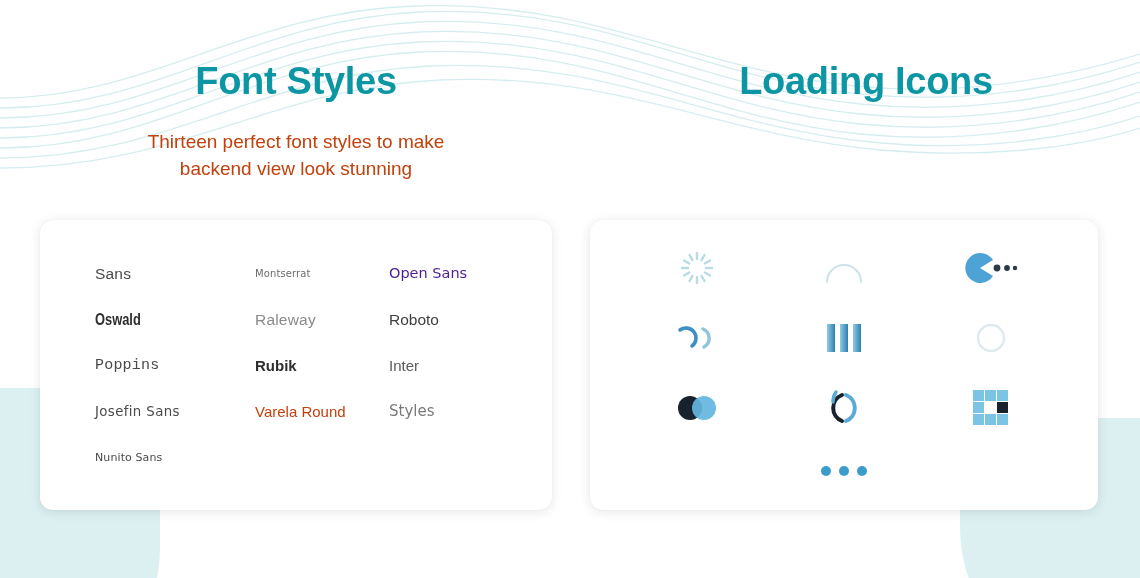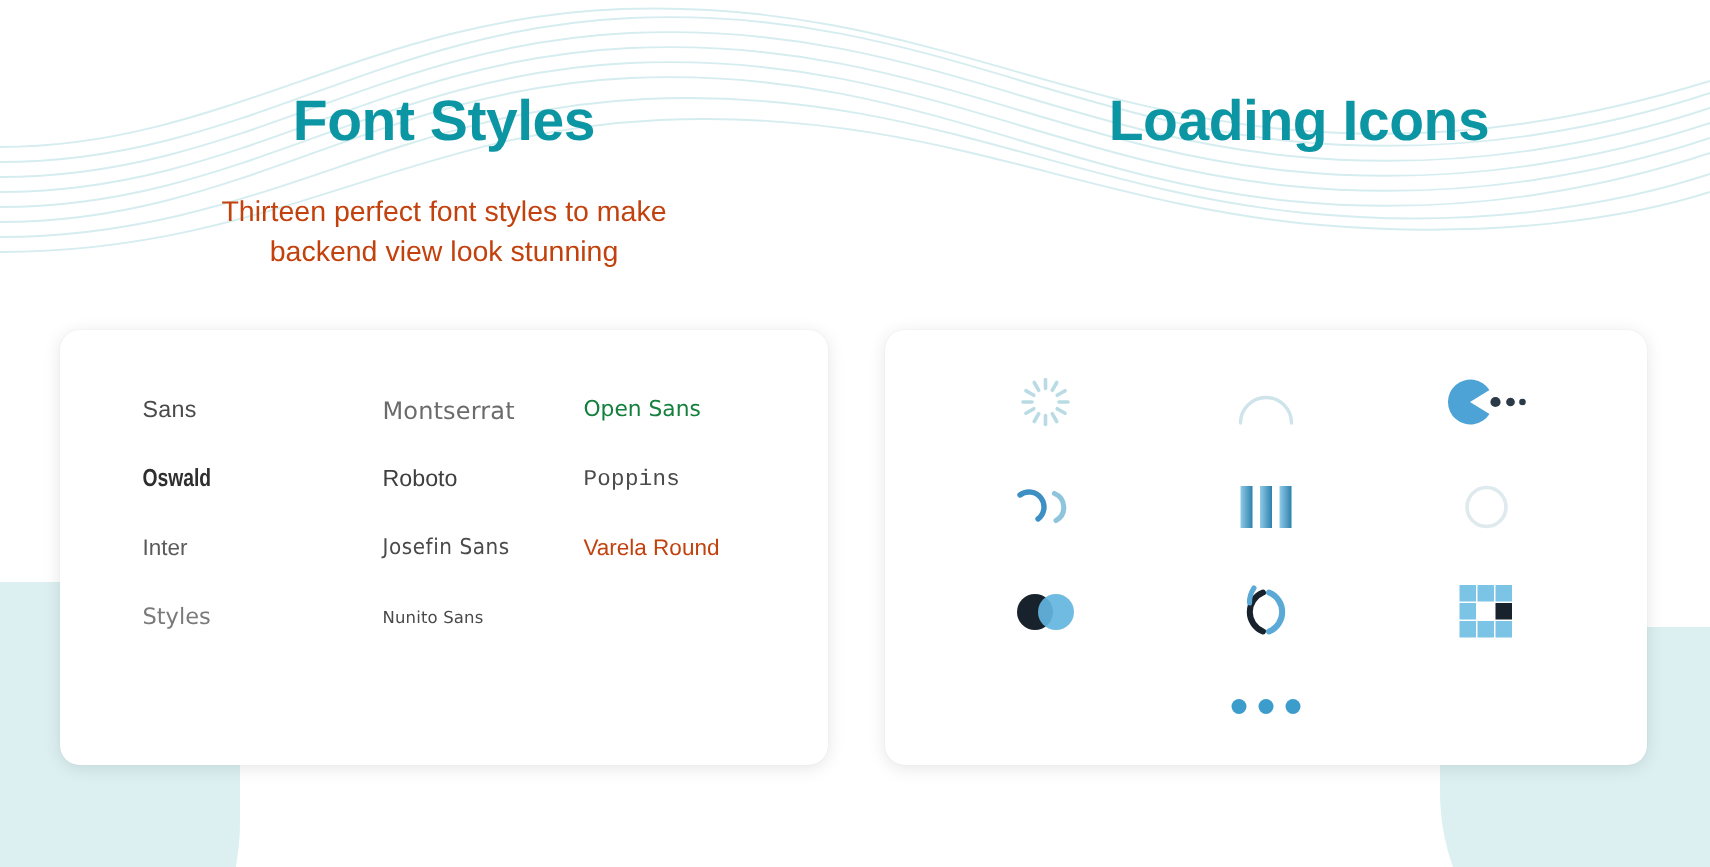--- a/index.html
+++ b/index.html
@@ -104,25 +104,25 @@
     line-height: 23px;
   }
   .f-lato        { font-family: "Liberation Sans", sans-serif; letter-spacing: .2px; }
   .f-oswald      { font-family: "Liberation Sans Narrow","Liberation Sans", sans-serif;
                    font-weight: bold; transform: scaleX(.78); transform-origin: left center;
                    font-size: 16.5px; color: #2f2f2f; }
   .f-poppins     { font-family: Liberation Mono, monospace; font-size: 15px; letter-spacing: .2px; }
   .f-josefin     { font-family: "DejaVu Sans", sans-serif; font-size: 14.5px;
                    transform: scaleX(.92); transform-origin: left center; letter-spacing: .4px; }
   .f-nunito      { font-family: "DejaVu Sans", sans-serif; font-size: 11px; letter-spacing: .1px; }
-  .f-montserrat  { font-family: "DejaVu Sans", sans-serif; font-size: 16px; color: #6b6b6b; letter-spacing: .1px; }
+  .f-montserrat  { font-family: "DejaVu Sans", sans-serif; font-size: 10px; color: #6b6b6b; letter-spacing: .1px; }
   .f-raleway     { font-family: "Liberation Sans", sans-serif; font-size: 15.5px; color: #8a8a8a; letter-spacing: .2px; }
   .f-rubik       { font-family: "Liberation Sans", sans-serif; font-weight: bold; font-size: 15px; color: #2f2f2f; }
   .f-varela      { font-family: "Liberation Sans", sans-serif; font-size: 15px; color: #c2410c; }
-  .f-opensans    { font-family: "DejaVu Sans", sans-serif; font-size: 14.5px; color: #15803d; }
+  .f-opensans    { font-family: "DejaVu Sans", sans-serif; font-size: 14.5px; color: #4c1d95; }
   .f-roboto      { font-family: "Liberation Sans", sans-serif; font-size: 15.5px; color: #3f3f3f; }
   .f-inter       { font-family: "Liberation Sans", sans-serif; font-size: 15px; color: #5a5a5a; }
   .f-manrope     { font-family: "DejaVu Sans", sans-serif; font-size: 15px; color: #7a7a7a; }
 
   
   .loader-grid {
     position: absolute;
     left: 34px;
     top: 24px;
     width: 440px;
@@ -176,23 +176,25 @@
       <div>backend view look stunning</div>
     </div>
 
     <div class="card card-fonts">
       <div class="font-grid">
         <div class="font-item f-lato">Sans</div>
         <div class="font-item f-montserrat">Montserrat</div>
         <div class="font-item f-opensans">Open Sans</div>
 
         <div class="font-item f-oswald">Oswald</div>
+        <div class="font-item f-raleway">Raleway</div>
         <div class="font-item f-roboto">Roboto</div>
 
         <div class="font-item f-poppins">Poppins</div>
+        <div class="font-item f-rubik">Rubik</div>
         <div class="font-item f-inter">Inter</div>
 
         <div class="font-item f-josefin">Josefin Sans</div>
         <div class="font-item f-varela">Varela Round</div>
         <div class="font-item f-manrope">Styles</div>
 
         <div class="font-item f-nunito">Nunito Sans</div>
       </div>
     </div>
   </div>

